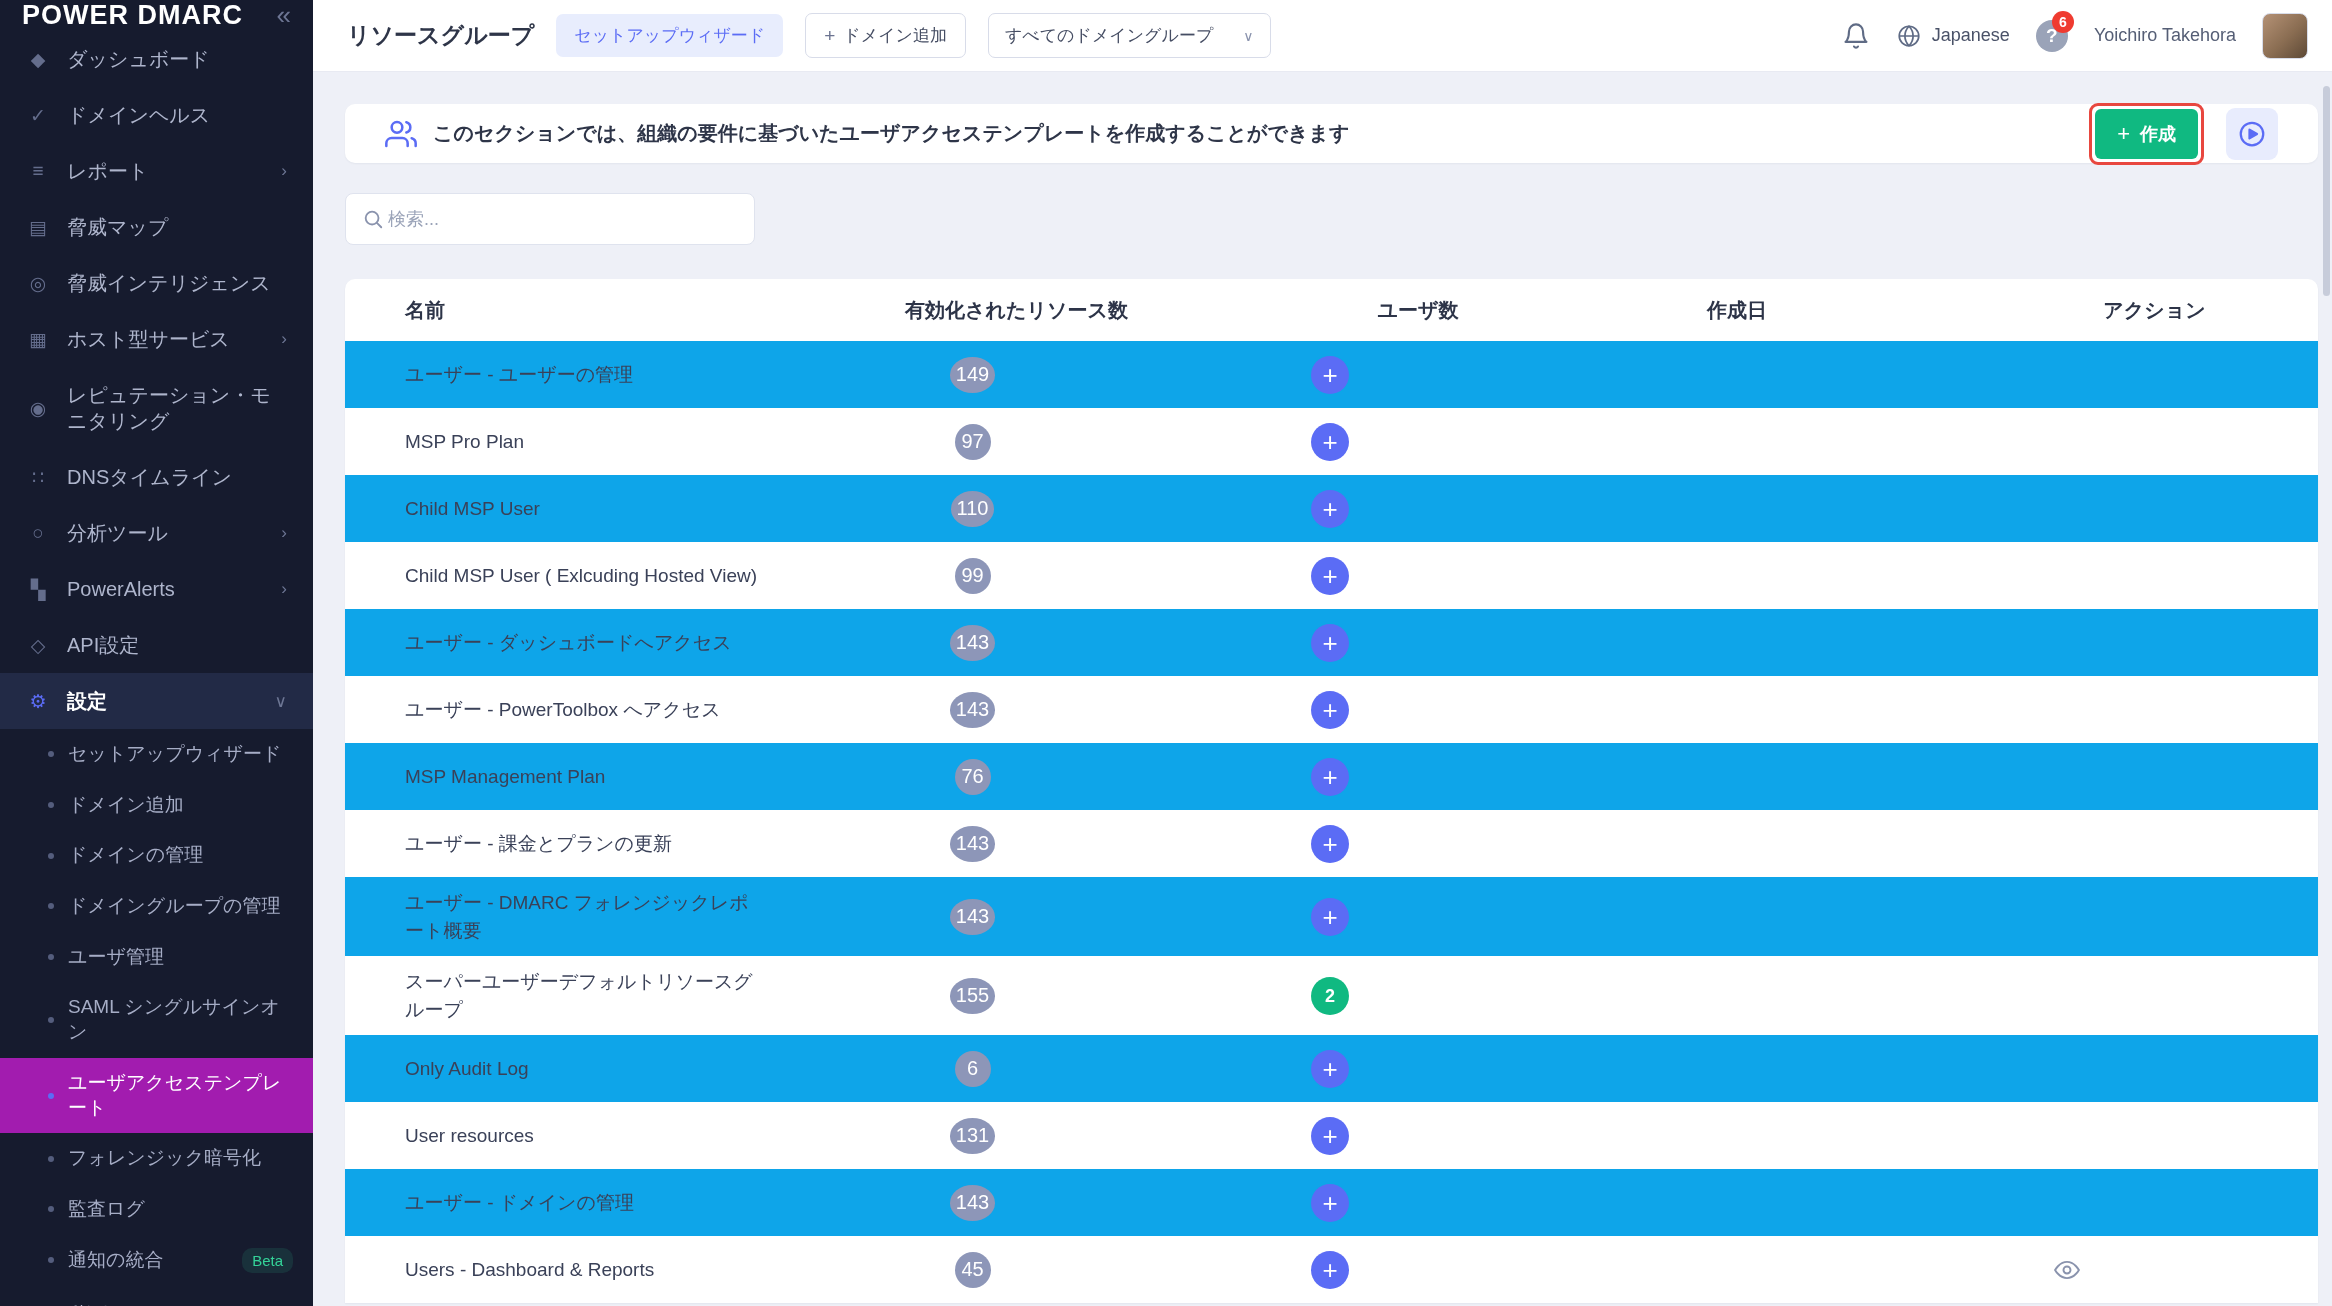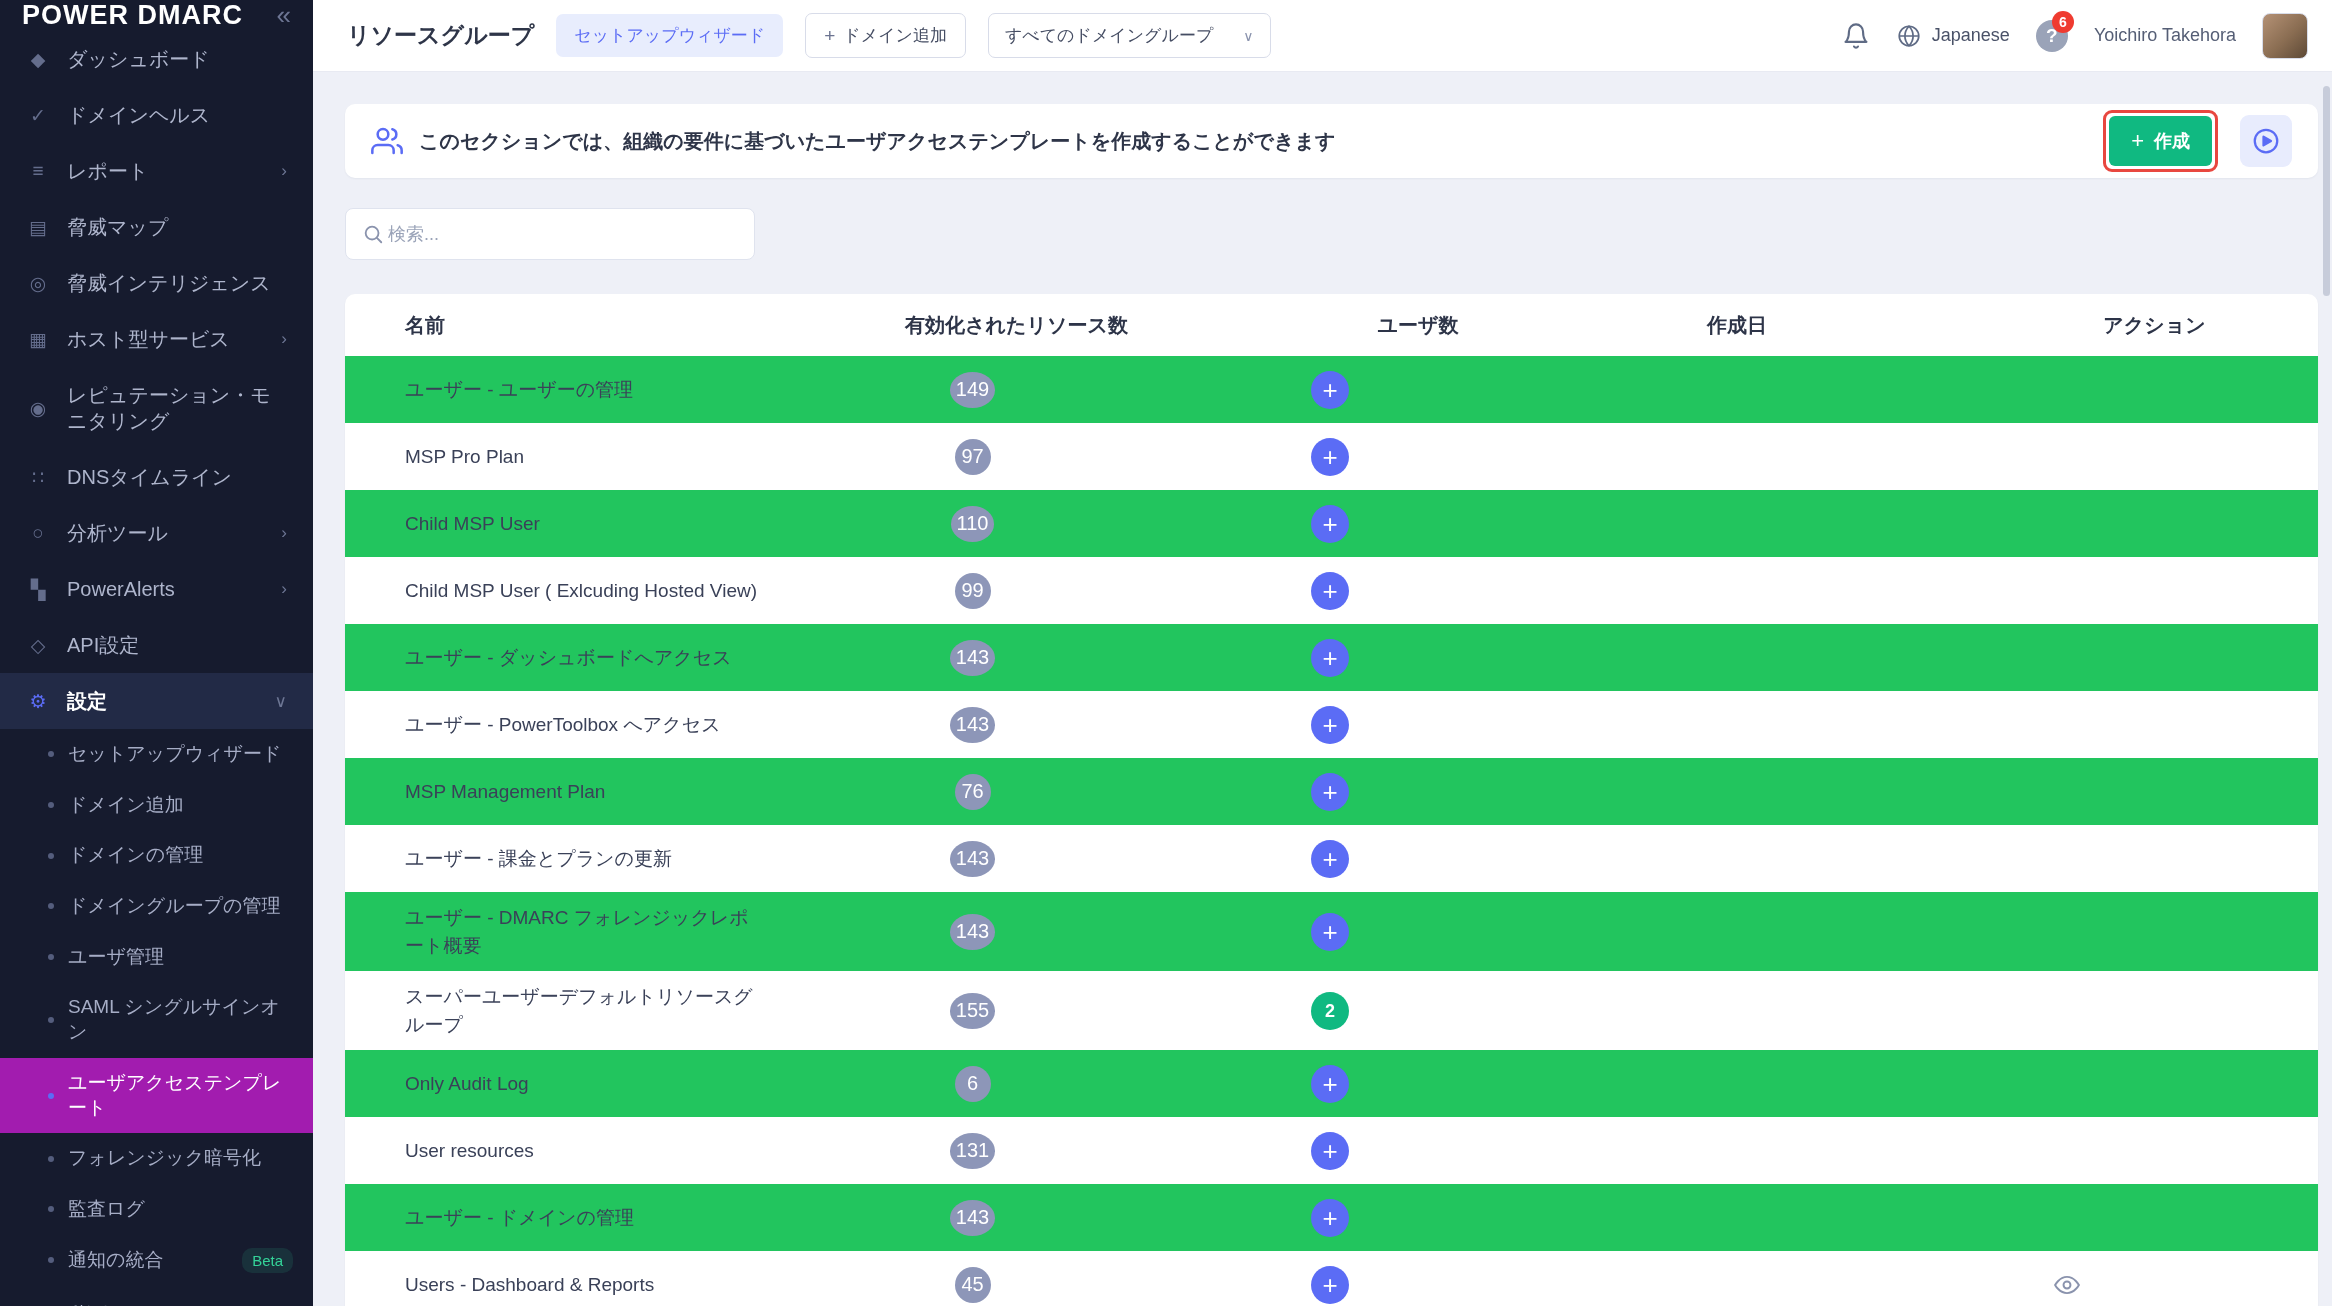--- a/index.html
+++ b/index.html
@@ -78,22 +78,22 @@
   .avatar {
     width:46px; height:46px; border-radius:8px;
     background:linear-gradient(135deg,#b59276 0%,#8a6d52 55%,#5d4936 100%);
     border:1px solid #d8dce9;
   }
 
   
   .content { flex:1; padding:32px 14px 0 32px; overflow:hidden; }
 
   .banner {
-    background:#ffffff; border-radius:10px; height:74px; display:flex; align-items:center;
-    padding:0 26px; gap:16px; box-shadow:0 1px 2px rgba(20,30,60,.05);
+    background:#ffffff; border-radius:10px; height:59px; display:flex; align-items:center;
+    padding:0 40px; gap:16px; box-shadow:0 1px 2px rgba(20,30,60,.05);
   }
   .banner-text { font-size:20px; font-weight:600; color:#2e3548; }
   .banner-right { margin-left:auto; display:flex; align-items:center; gap:22px; }
   .create-wrap { border:3px solid #e8473f; border-radius:9px; padding:3px; }
   .create-btn {
     background:#10b981; color:#ffffff; border:none; font-size:18px; font-weight:700;
     padding:12px 22px; border-radius:6px; cursor:pointer; display:flex; align-items:center; gap:10px;
     font-family:inherit;
   }
   .create-btn .plus { font-size:22px; font-weight:400; }
@@ -113,21 +113,21 @@
   }
   .search-wrap input::placeholder { color:#9aa3b8; }
 
   .table-card {
     margin-top:34px; background:#ffffff; border-radius:10px 10px 0 0; overflow:hidden;
     box-shadow:0 1px 2px rgba(20,30,60,.05);
   }
   .trow, .thead { display:flex; align-items:center; min-height:67px; }
   .thead { min-height:62px; font-weight:700; font-size:20px; color:#2d3448;gap:44px; }
   .trow { font-size:19px; color:#3a4158; }
-  .trow.alt { background:#22c55e; }
+  .trow.alt { background:#0ea5e9; }
   .cell { display:flex; align-items:center; }
   .c-name   { flex:0 0 430px; padding:12px 10px 12px 60px; }
   .c-name span { max-width:365px; line-height:1.45; }
   .c-res    { flex:0 0 395px; justify-content:center; }
   .c-users  { flex:0 0 320px; justify-content:center; }
   .c-date   { flex:0 0 325px; padding-left:85px; }
   .c-action { flex:1; justify-content:center; }
   .badge-res {
     min-width:36px; height:36px; border-radius:50%; background:#8d96b8; color:#ffffff;
     font-size:20px; display:flex; align-items:center; justify-content:center; padding:0 6px;

